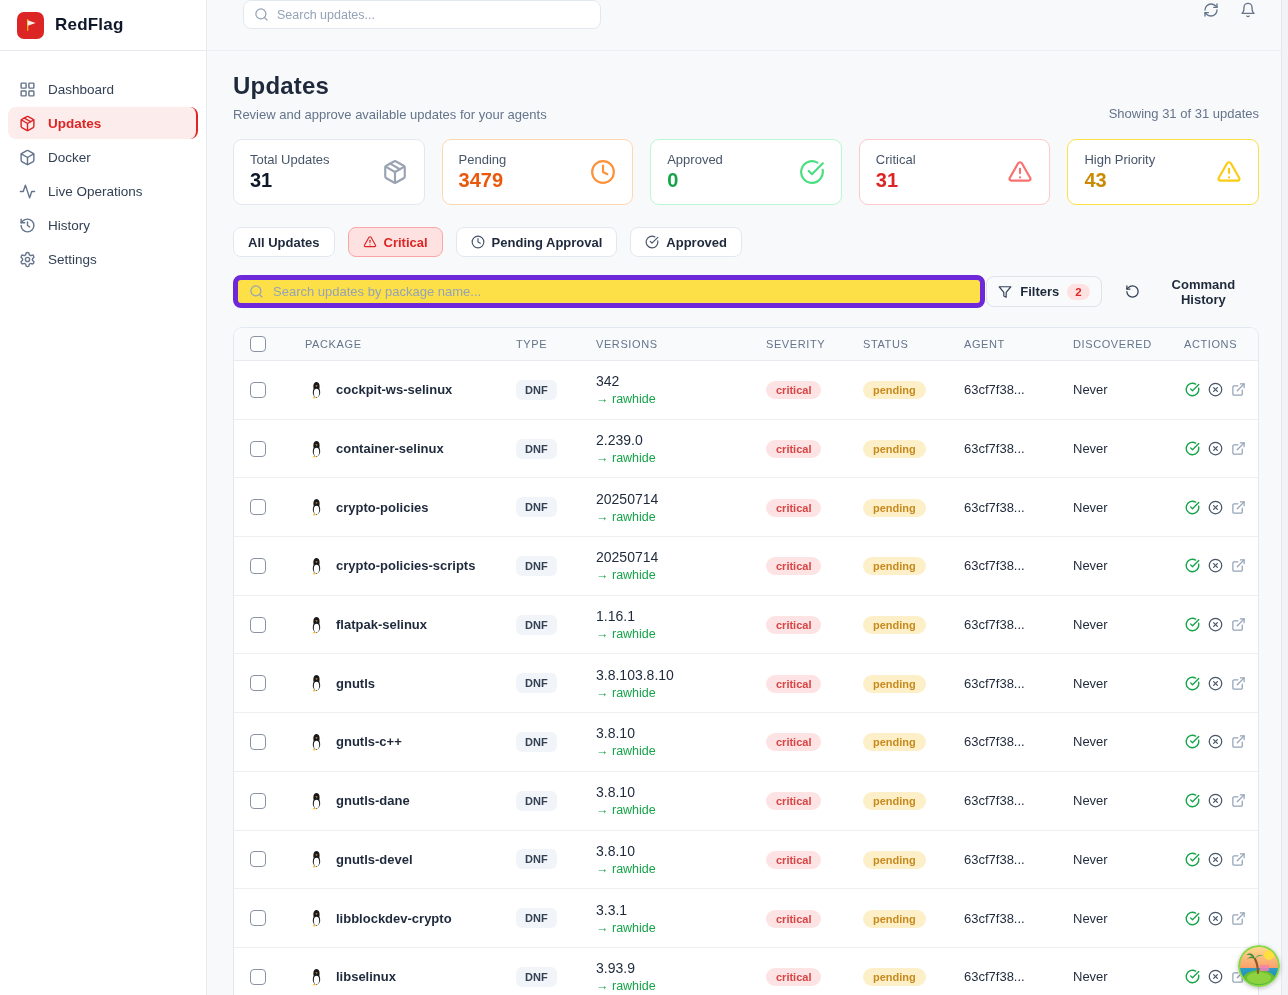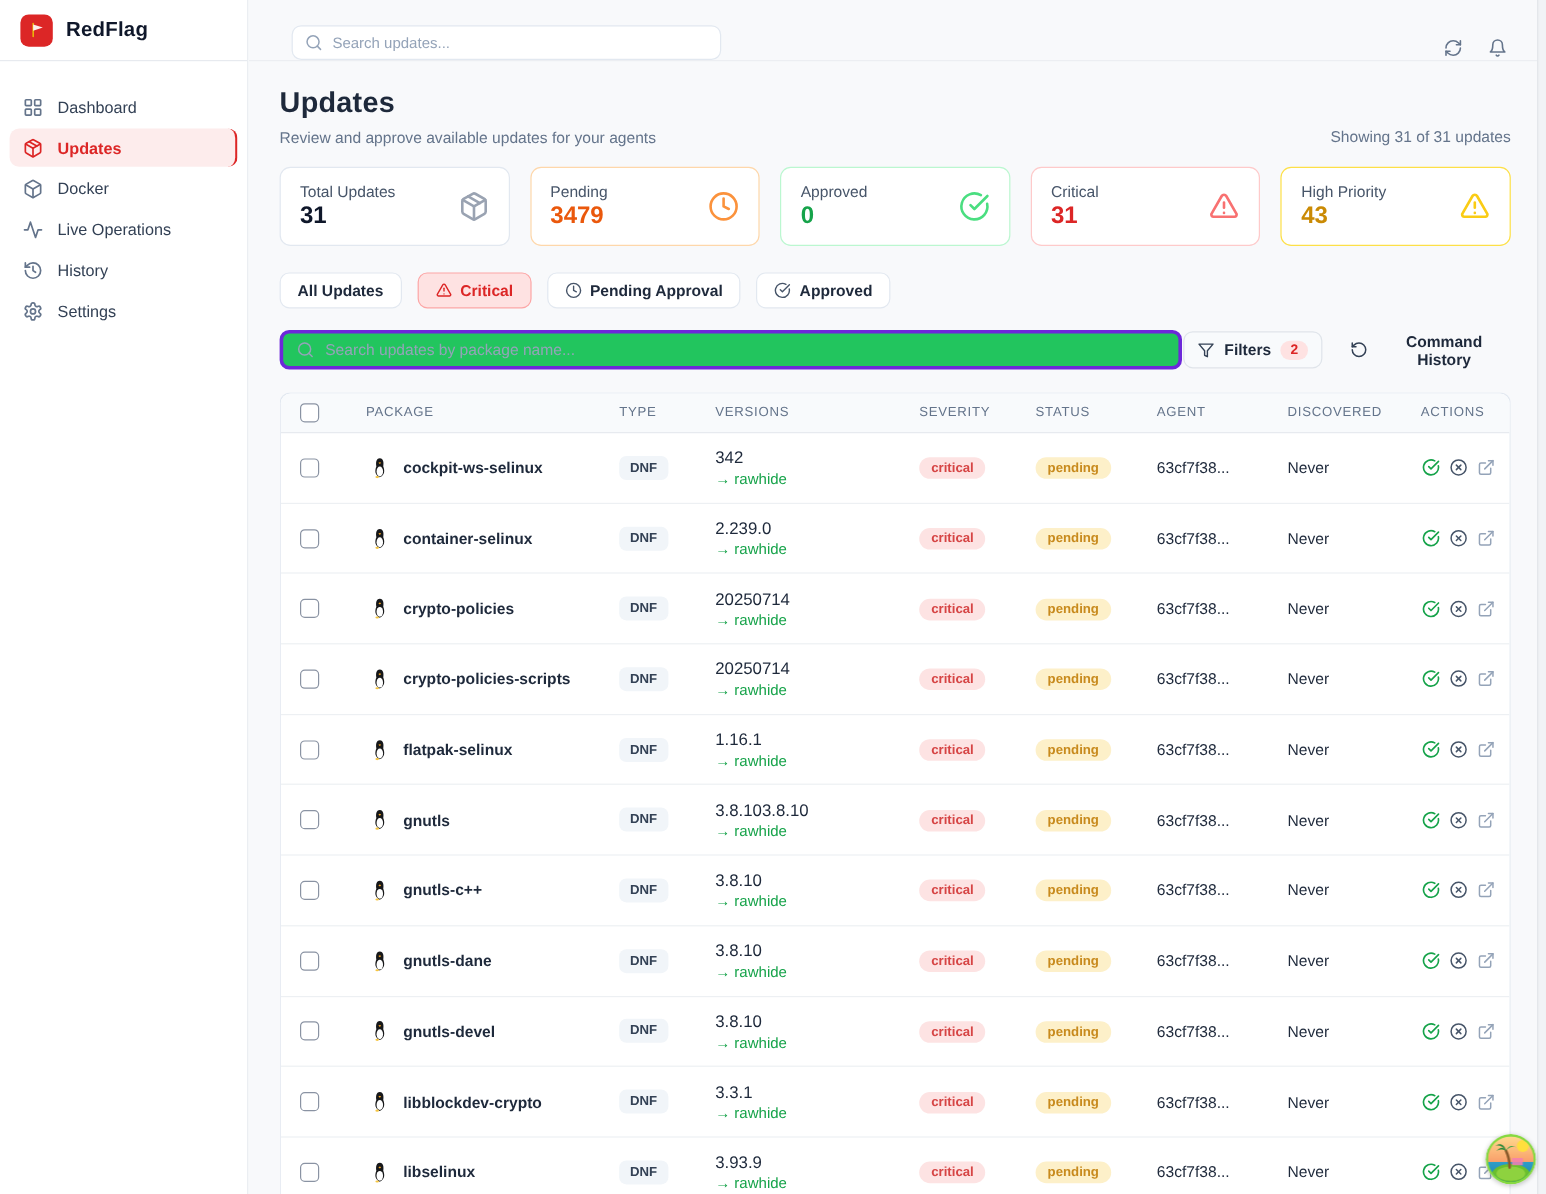--- a/index.html
+++ b/index.html
@@ -29,21 +29,21 @@
     display:flex; align-items:center; gap:12px; height:32px; padding:0 11px;
     border-radius:8px; cursor:pointer; color:#334155; font-size:13.5px;
   }
   .nav-item .nav-ic { color:#64748b; display:flex; }
   .nav-item.active { background:#fdecec; color:#dc2626; border-right:2px solid #dc2626; font-weight:bold; }
   .nav-item.active .nav-ic { color:#dc2626; }
 
   
   .topbar {
     position:fixed; left:207px; right:0; top:0; height:51px;
-    display:flex; align-items:flex-end; border-bottom:1px solid #eceef2; z-index:4;
+    display:flex; align-items:flex-start; border-bottom:1px solid #eceef2; z-index:4;
   }
   .top-search {
     margin-left:36px; width:358px; height:29px; background:#fff;
     border:1px solid #e2e8f0; border-radius:8px; display:flex; align-items:center; gap:8px; padding:0 10px;
   }
   .top-search input { border:none; outline:none; flex:1; font-size:12.5px; background:transparent; font-family:inherit; color:#334155; }
   .top-search input::placeholder { color:#94a3b8; }
   .topbar-right { margin-left:auto; display:flex; align-items:center; gap:17px; padding-right:30px; color:#64748b; }
   .icon-btn { background:none; border:none; color:#64748b; cursor:pointer; display:flex; padding:2px; }
 
@@ -76,21 +76,21 @@
     font-size:13px; font-weight:bold; color:#1e293b; display:flex; align-items:center; gap:7px;
     cursor:pointer; font-family:inherit;
   }
   .tab .t-ic { display:flex; color:#475569; }
   .tab.active { background:#fee2e2; border-color:#fca5a5; color:#dc2626; }
   .tab.active .t-ic { color:#dc2626; }
 
   
   .tools { margin-top:18px; display:flex; align-items:center; }
   .pkg-search {
-    width:756px; height:33px; background:#22c55e; border:3px solid #6d28d9; border-radius:8px;
+    width:756px; height:33px; background:#fde047; border:5px solid #6d28d9; border-radius:8px;
     display:flex; align-items:center; gap:9px; padding:0 11px;
   }
   .pkg-search input { border:none; outline:none; flex:1; font-size:13px; background:transparent; font-family:inherit; color:#334155; }
   .pkg-search input::placeholder { color:#94a3b8; }
   .filters-btn {
     margin-left:1px; height:31px; padding:0 11px; border-radius:8px; border:1px solid #dfe4ea; background:#f8fafc;
     display:flex; align-items:center; gap:8px; font-size:13px; font-weight:bold; color:#1e293b; cursor:pointer; font-family:inherit;
   }
   .filters-btn .f-ic { display:flex; color:#334155; }
   .filter-badge {

